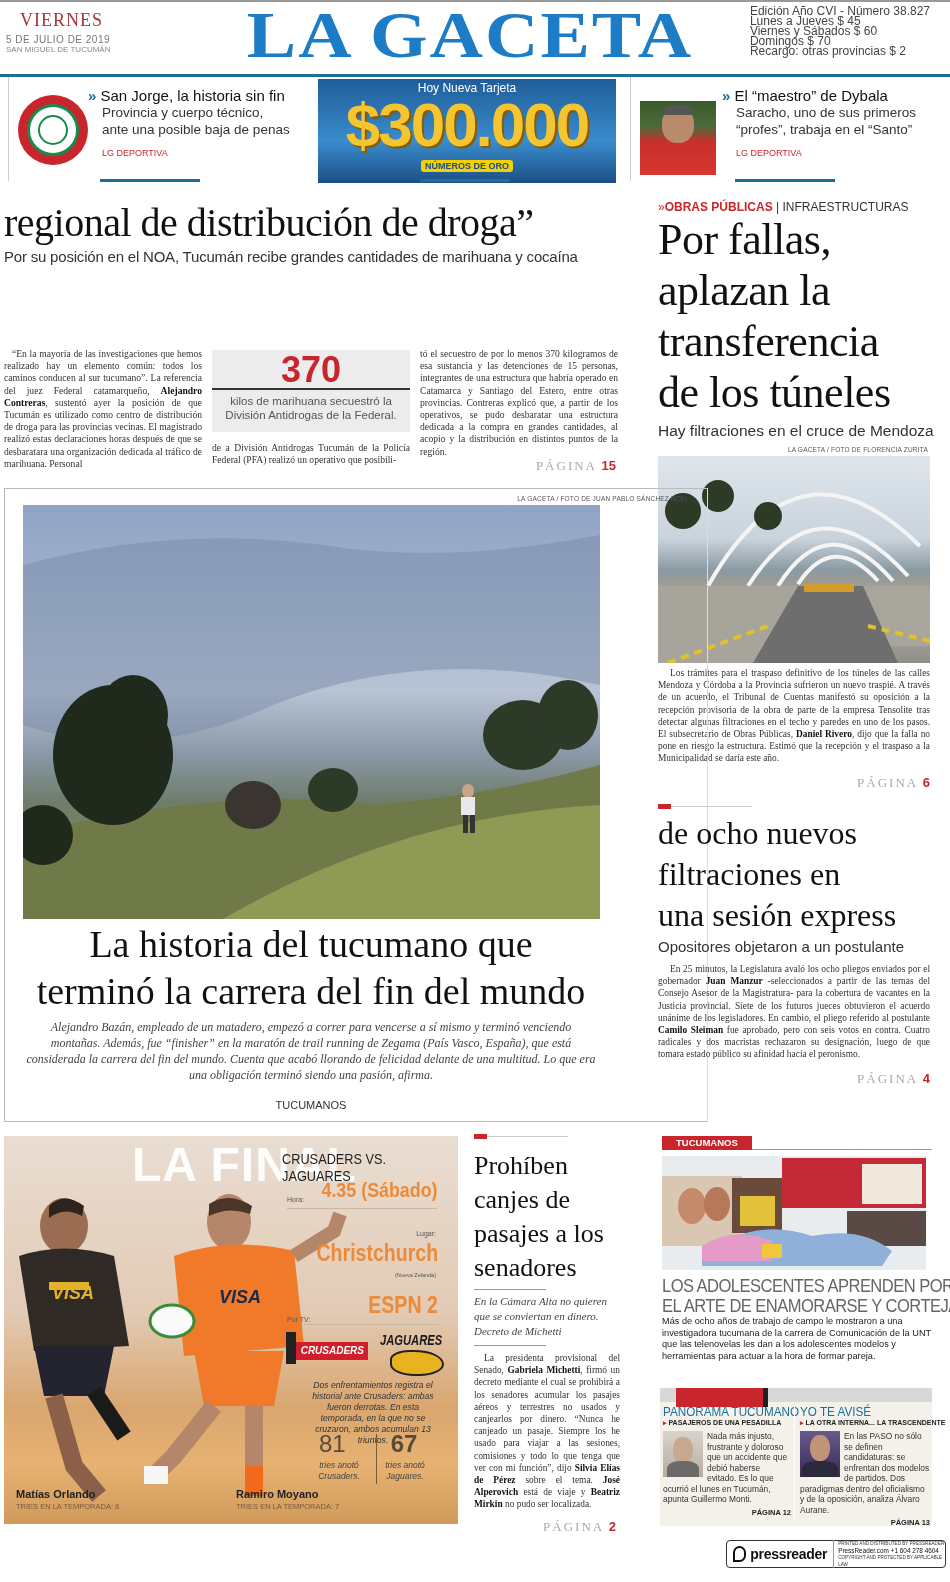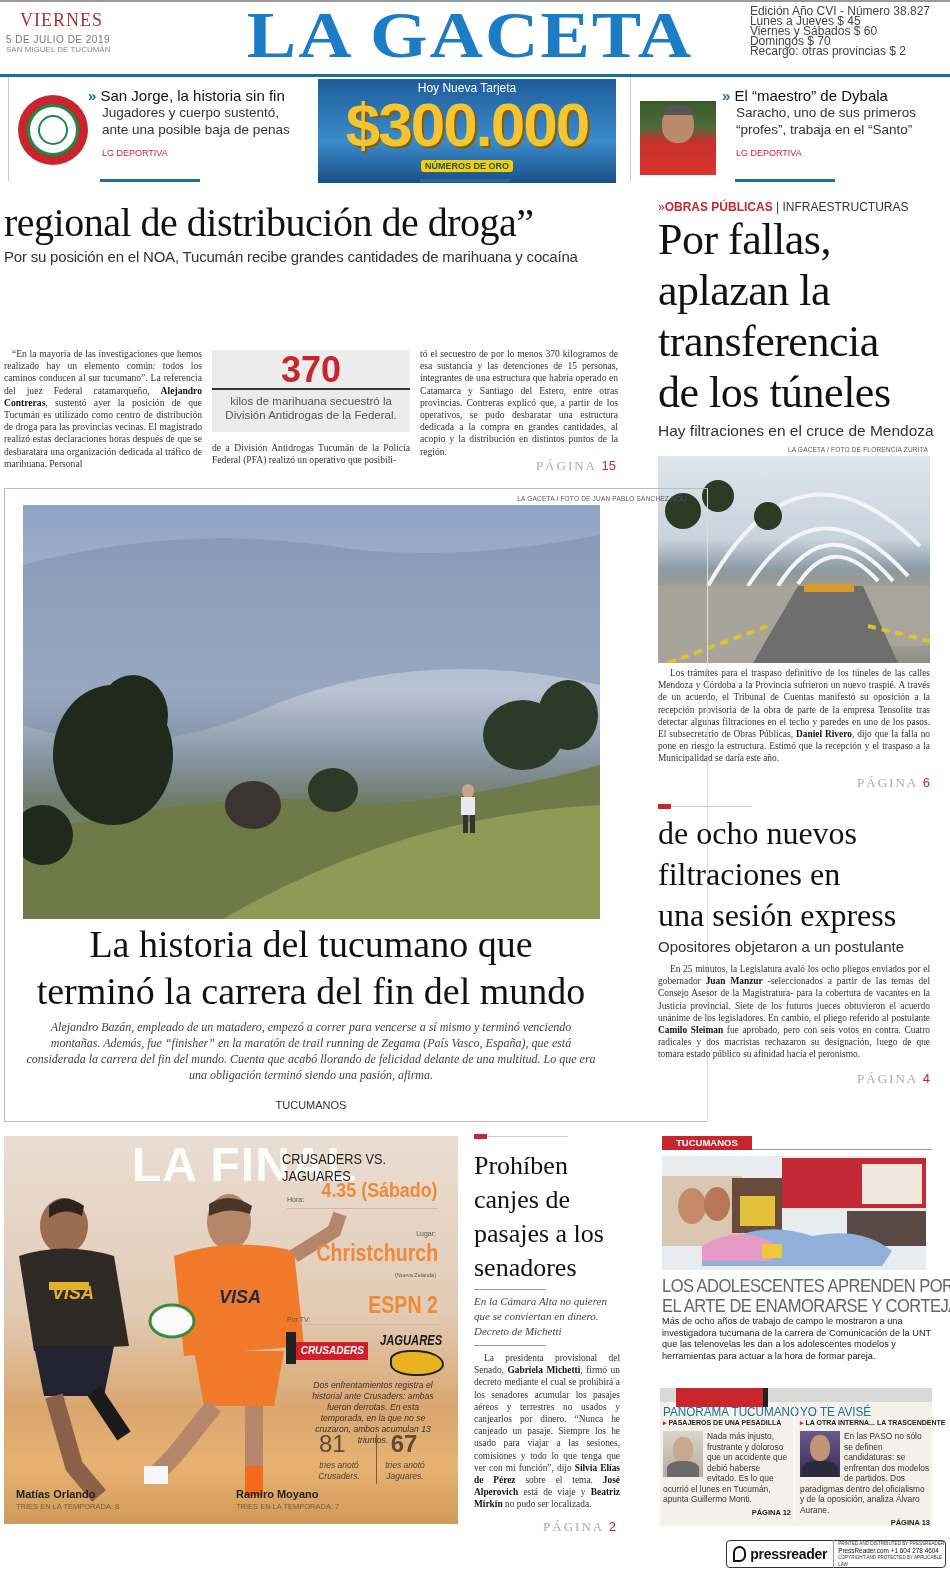--- a/index.html
+++ b/index.html
@@ -26,21 +26,21 @@
 #promo .p2{color:#f4c531;font-size:62px;font-weight:bold;line-height:60px;text-shadow:2px 2px 0 #8a5a00;letter-spacing:-2px}
 #promo .p3{display:inline-block;background:#f4d000;color:#1b4f86;font-size:9px;font-weight:bold;padding:1px 4px;border-radius:3px;line-height:10px}
 
 .kicker{font-size:12px;color:#333}
 .kicker b{color:#c8252c}
 .kicker .chev{color:#c8252c}
 .hed{font-family:"Liberation Serif",serif;color:#111;font-weight:normal}
 .body{font-family:"Liberation Serif",serif;font-size:9.6px;line-height:12.2px;text-align:justify;color:#333}
 .body b{color:#111}
 .pagina{font-family:"Liberation Serif",serif;color:#aaa;font-size:13px;letter-spacing:2px}
-.pagina span{color:#c8252c;font-family:"Liberation Sans",sans-serif;font-weight:normal;letter-spacing:0}
+.pagina span{color:#c8252c;font-family:"Liberation Sans",sans-serif;font-weight:bold;letter-spacing:0}
 .credit{font-size:6.5px;color:#555;font-family:"Liberation Sans",sans-serif;letter-spacing:.2px}
 .photo{overflow:hidden}
 </style>
 </head>
 <body>
 
 <div id="mast" class="abs">
   <div id="day" class="abs">VIERNES</div>
   <div id="date" class="abs sans">5 DE JULIO DE 2019</div>
   <div id="city" class="abs sans">SAN MIGUEL DE TUCUMÁN</div>
@@ -57,21 +57,21 @@
 <div id="strip" class="abs">
   <div class="abs" style="left:8px;top:0;width:300px;height:104px;border-left:1px solid #ccc;border-bottom:3px solid #1b6f99;border-bottom-width:0"></div>
   <div class="abs" style="left:18px;top:18px;width:70px;height:70px;border-radius:50%;background:#c8252c;display:flex;align-items:center;justify-content:center">
     <div style="width:52px;height:52px;border-radius:50%;background:#fff;border:3px solid #1a8a4a;display:flex;align-items:center;justify-content:center">
       <div style="width:30px;height:30px;border-radius:50%;border:2px solid #1a8a4a"></div>
     </div>
   </div>
   <div class="abs teaser sans" style="left:88px;width:225px">
     <div class="t-title"><span class="chev">»</span> <span>San Jorge, la historia sin fin</span></div>
     <div class="t-sub" style="padding-left:14px">
-        <div>Jugadores y cuerpo sustentó,</div>
+        <div>Provincia y cuerpo técnico,</div>
         <div>ante una posible baja de penas</div>
       </div>
     <div class="t-sec" style="padding-left:14px">LG DEPORTIVA</div>
   </div>
   <div class="abs" style="left:100px;top:102px;width:100px;height:3px;background:#1b6f99"></div>
 
   <div id="promo" class="abs sans">
     <div class="p1">Hoy Nueva Tarjeta</div>
     <div class="p2">$300.000</div>
     <div class="p3">NÚMEROS DE ORO</div>

